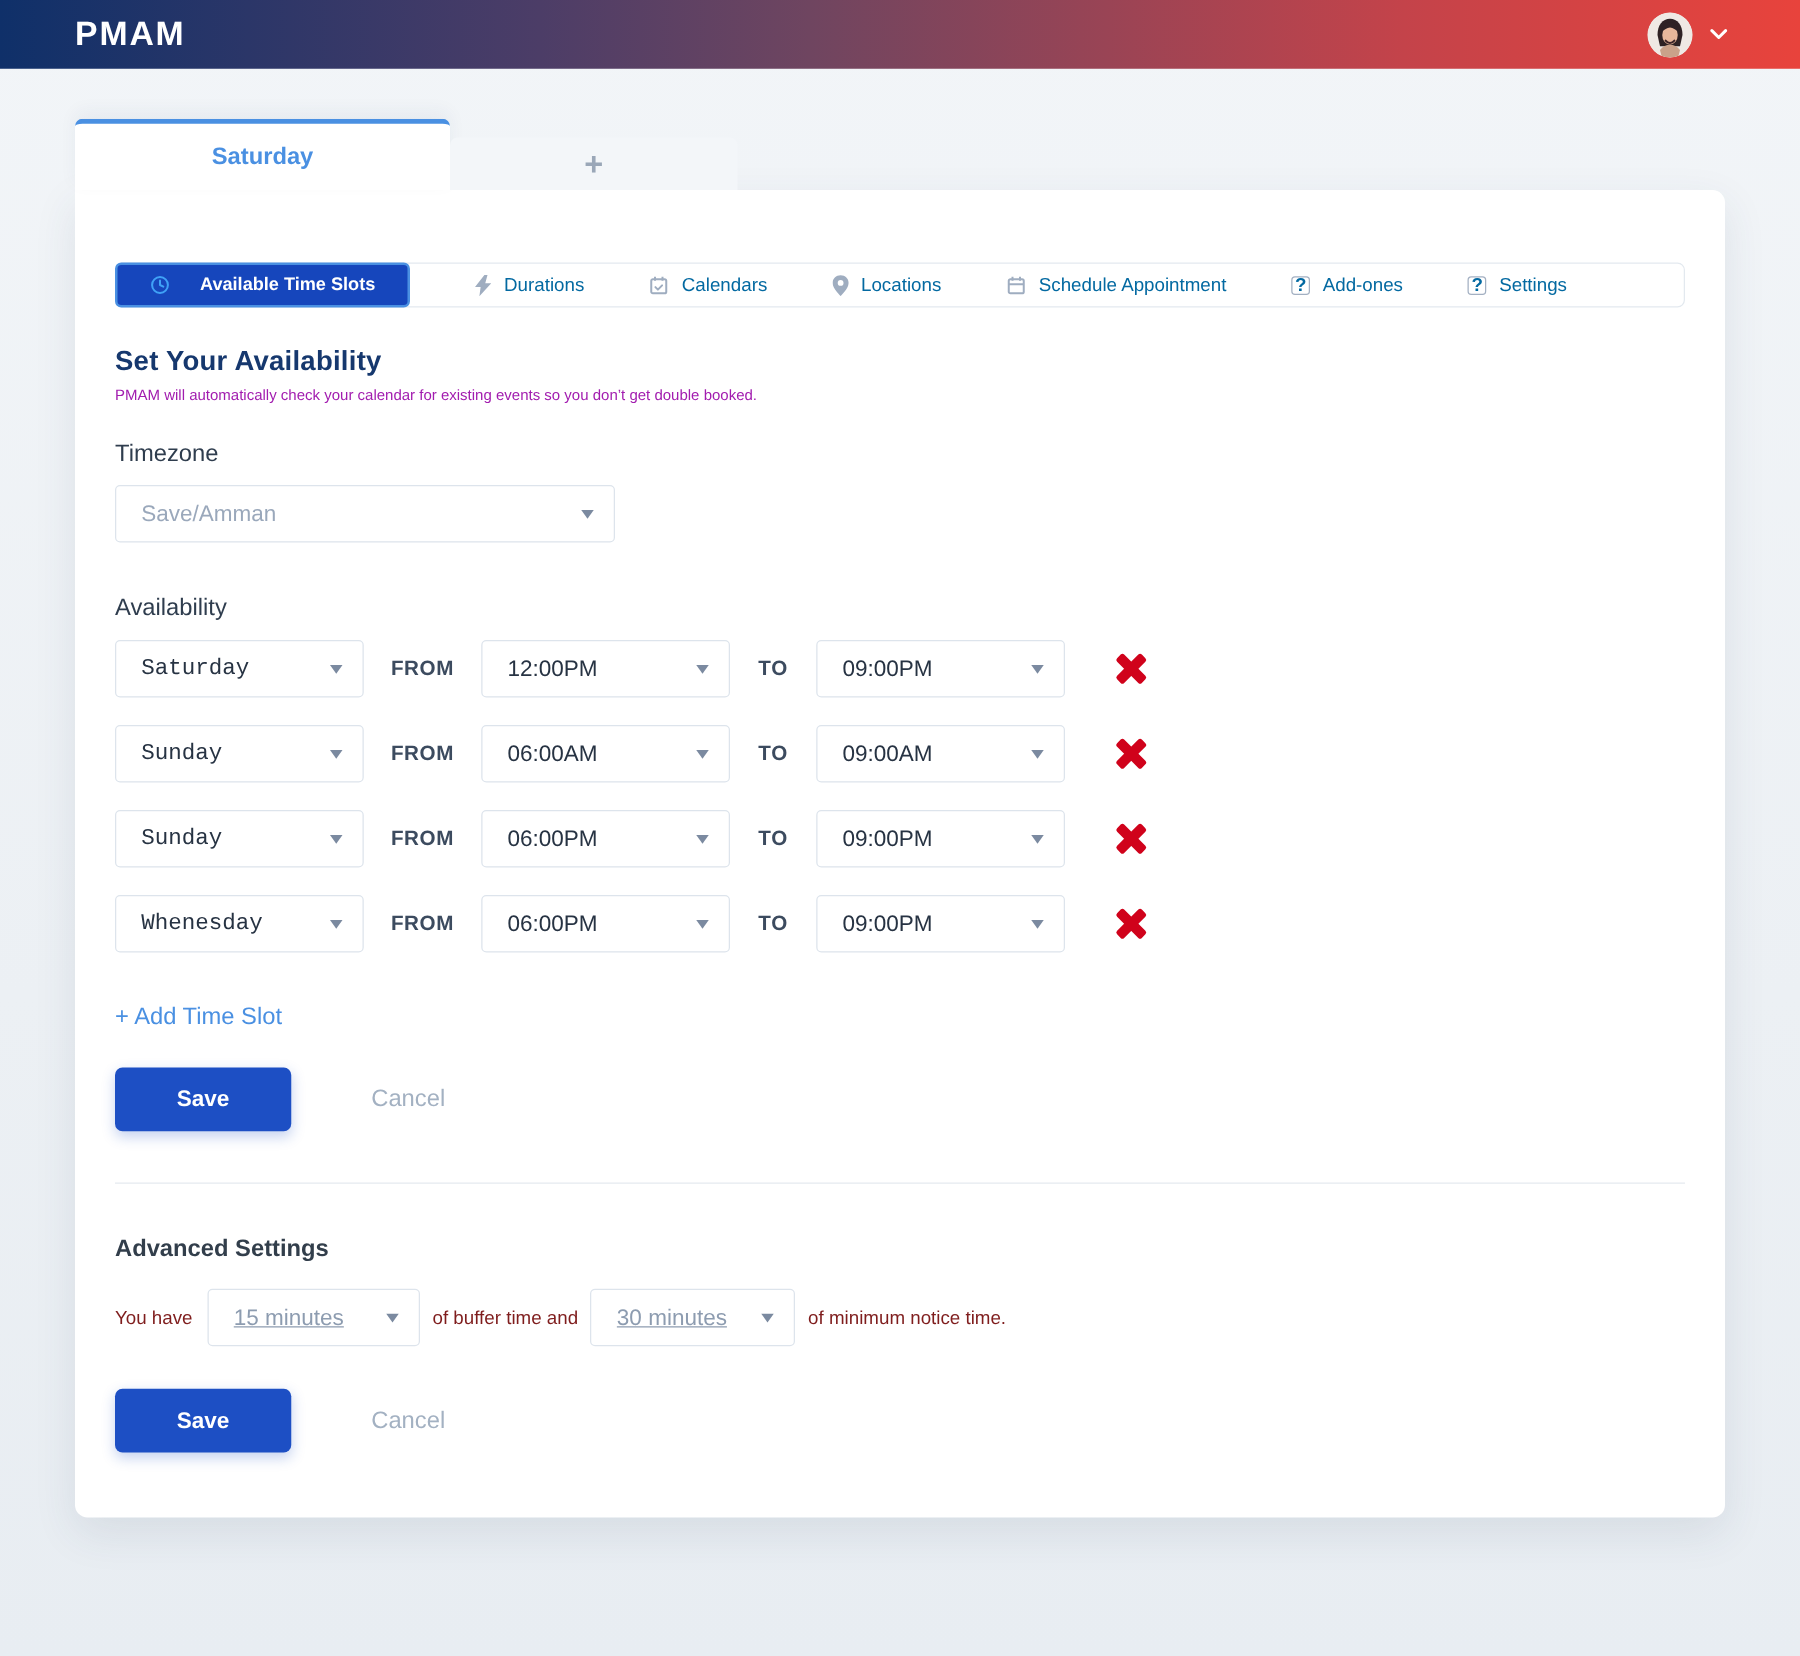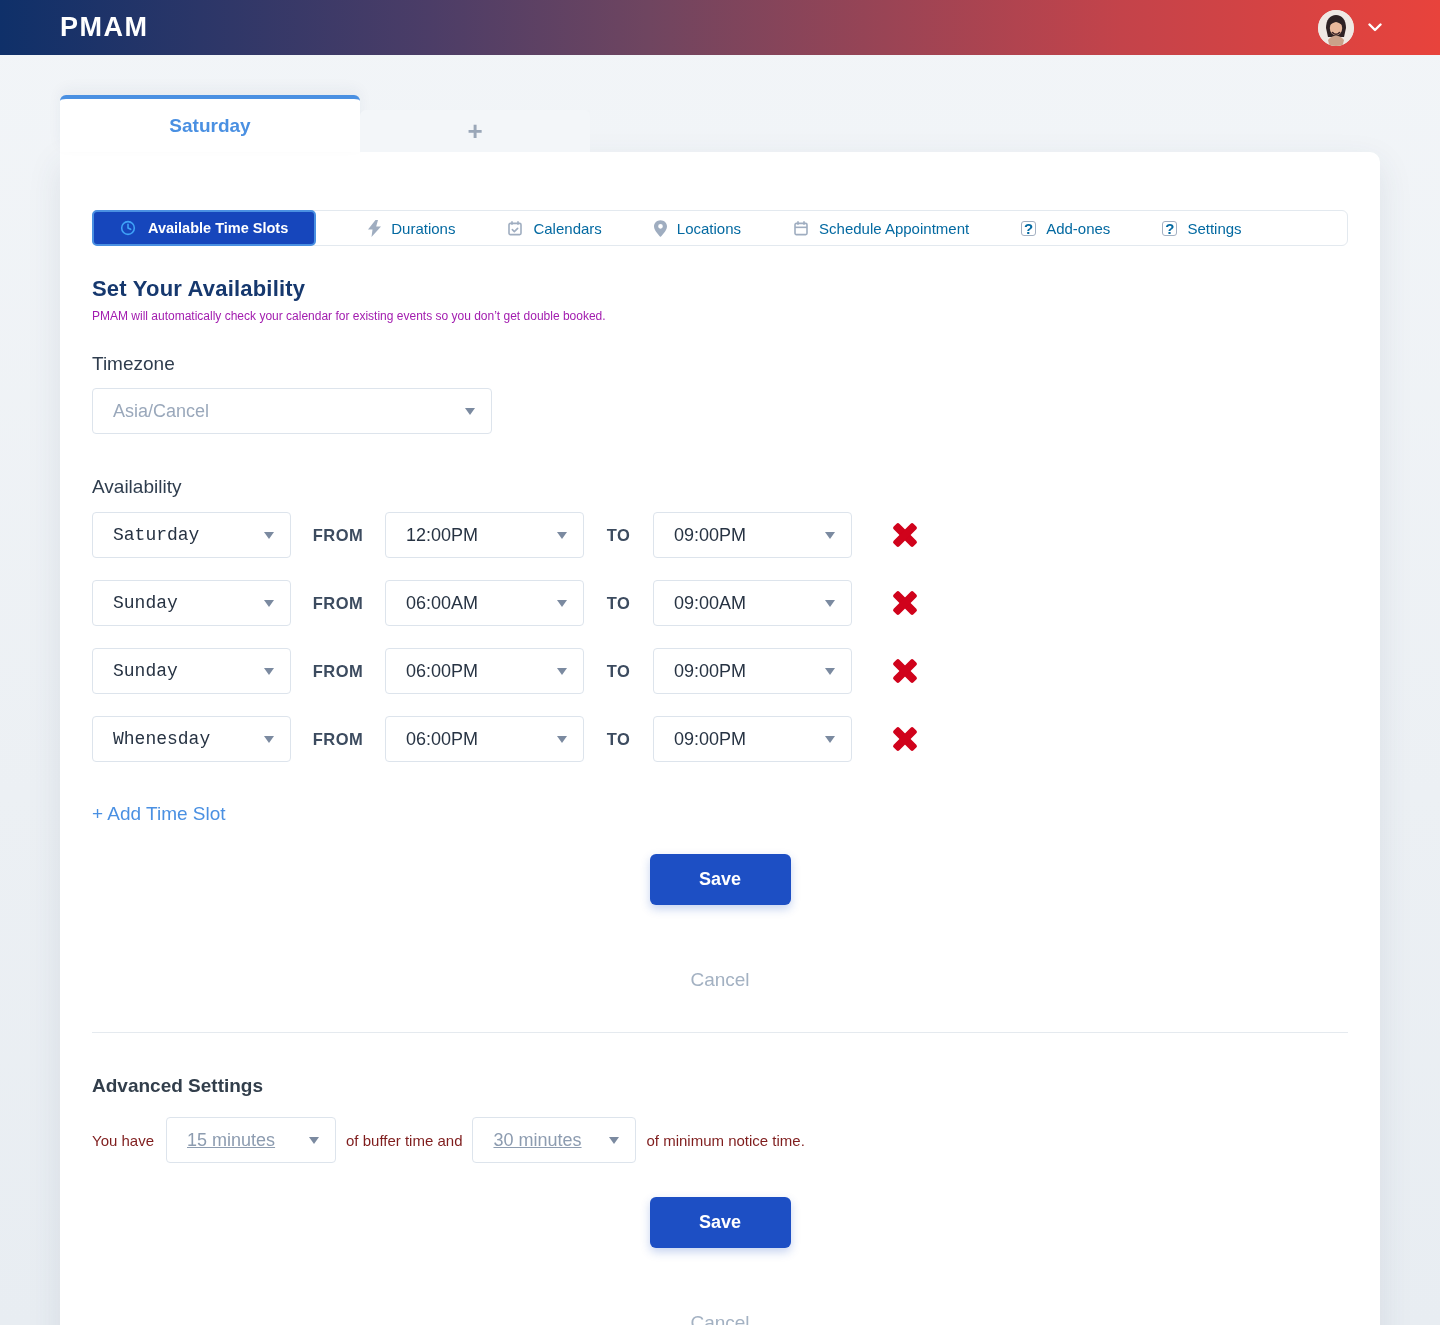--- a/index.html
+++ b/index.html
@@ -49,21 +49,21 @@
   .icon-btn { display:flex; align-items:center; cursor:pointer; }
 
   
   .nav-bar {
     margin-top:30px; height:36px; border:1px solid #e3e9ef; border-radius:6px;
     display:flex; align-items:center; gap:52px; padding-right:20px;
   }
   .nav-pill {
     height:36px; margin:-1px 0 0 -1px; padding:0 26px;
     background:#1646bc; border:2px solid #4a90e2; border-radius:5px;
-    display:flex; align-items:center; gap:12px; cursor:pointer;
+    display:flex; align-items:center; gap:24px; cursor:pointer;
   }
   .nav-pill span { color:#fff; font-size:14.5px; font-weight:600; }
   .nav-item { display:flex; align-items:center; gap:10px; cursor:pointer; }
   .nav-item span { color:#0369a1; font-size:15px; }
   .qbox {
     width:15px; height:15px; border:1.5px solid #a3b0c2; border-radius:3px;
     color:#a3b0c2; font-size:10px; font-weight:700; display:flex; align-items:center; justify-content:center;
   }
 
   
@@ -92,21 +92,21 @@
   .conj { font-size:16.5px; font-weight:700; color:#3c4b5f; letter-spacing:.5px; }
   .conj-from { width:94px; text-align:center; }
   .conj-to { width:69px; text-align:center; }
   .delete-x { position:relative; width:30px; height:30px; margin-left:38px; cursor:pointer; }
   .delete-x i { position:absolute; left:1px; top:11px; width:28px; height:8px; background:#d0021b; border-radius:2px; }
   .delete-x i:first-child { transform:rotate(45deg); }
   .delete-x i:last-child  { transform:rotate(-45deg); }
 
   .add-slot { display:inline-block; margin-top:41px; font-size:19px; color:#4a90e2; cursor:pointer; text-decoration:none; }
 
-  .actions { margin-top:29px; display:flex; align-items:center; gap:64px;flex-direction:column; }
+  .actions { margin-top:29px; display:flex; align-items:center; gap:64px; }
   .btn-save {
     width:141px; height:51px; background:#1d4fc4; color:#fff; border:none; border-radius:6px;
     font-family:"Liberation Sans",sans-serif; font-size:18px; font-weight:700; cursor:pointer;
     box-shadow:0 4px 10px rgba(29,79,196,.25);
   }
   .link-cancel { font-size:19px; color:#a3b1c2; cursor:pointer; text-decoration:none; }
 
   .divider { margin-top:41px; border:none; border-top:1px solid #e5eaef; }
 
   
@@ -205,21 +205,21 @@
       <span class="qbox">?</span>
       <span>Settings</span>
     </div>
   </nav>
 
   <h2 class="section-title">Set Your Availability</h2>
   <p class="section-subtitle">PMAM will automatically check your calendar for existing events so you don’t get double booked.</p>
 
   <div class="field-label lbl-tz">Timezone</div>
   <div class="select select-tz">
-    <span class="val">Asia/Cancel</span>
+    <span class="val">Save/Amman</span>
     <span class="caret"></span>
   </div>
 
   <div class="field-label lbl-av">Availability</div>
 
   <div class="slot-row first">
     <div class="select select-day">
       <span class="val">Saturday</span>
         <span class="caret"></span>
     </div>

